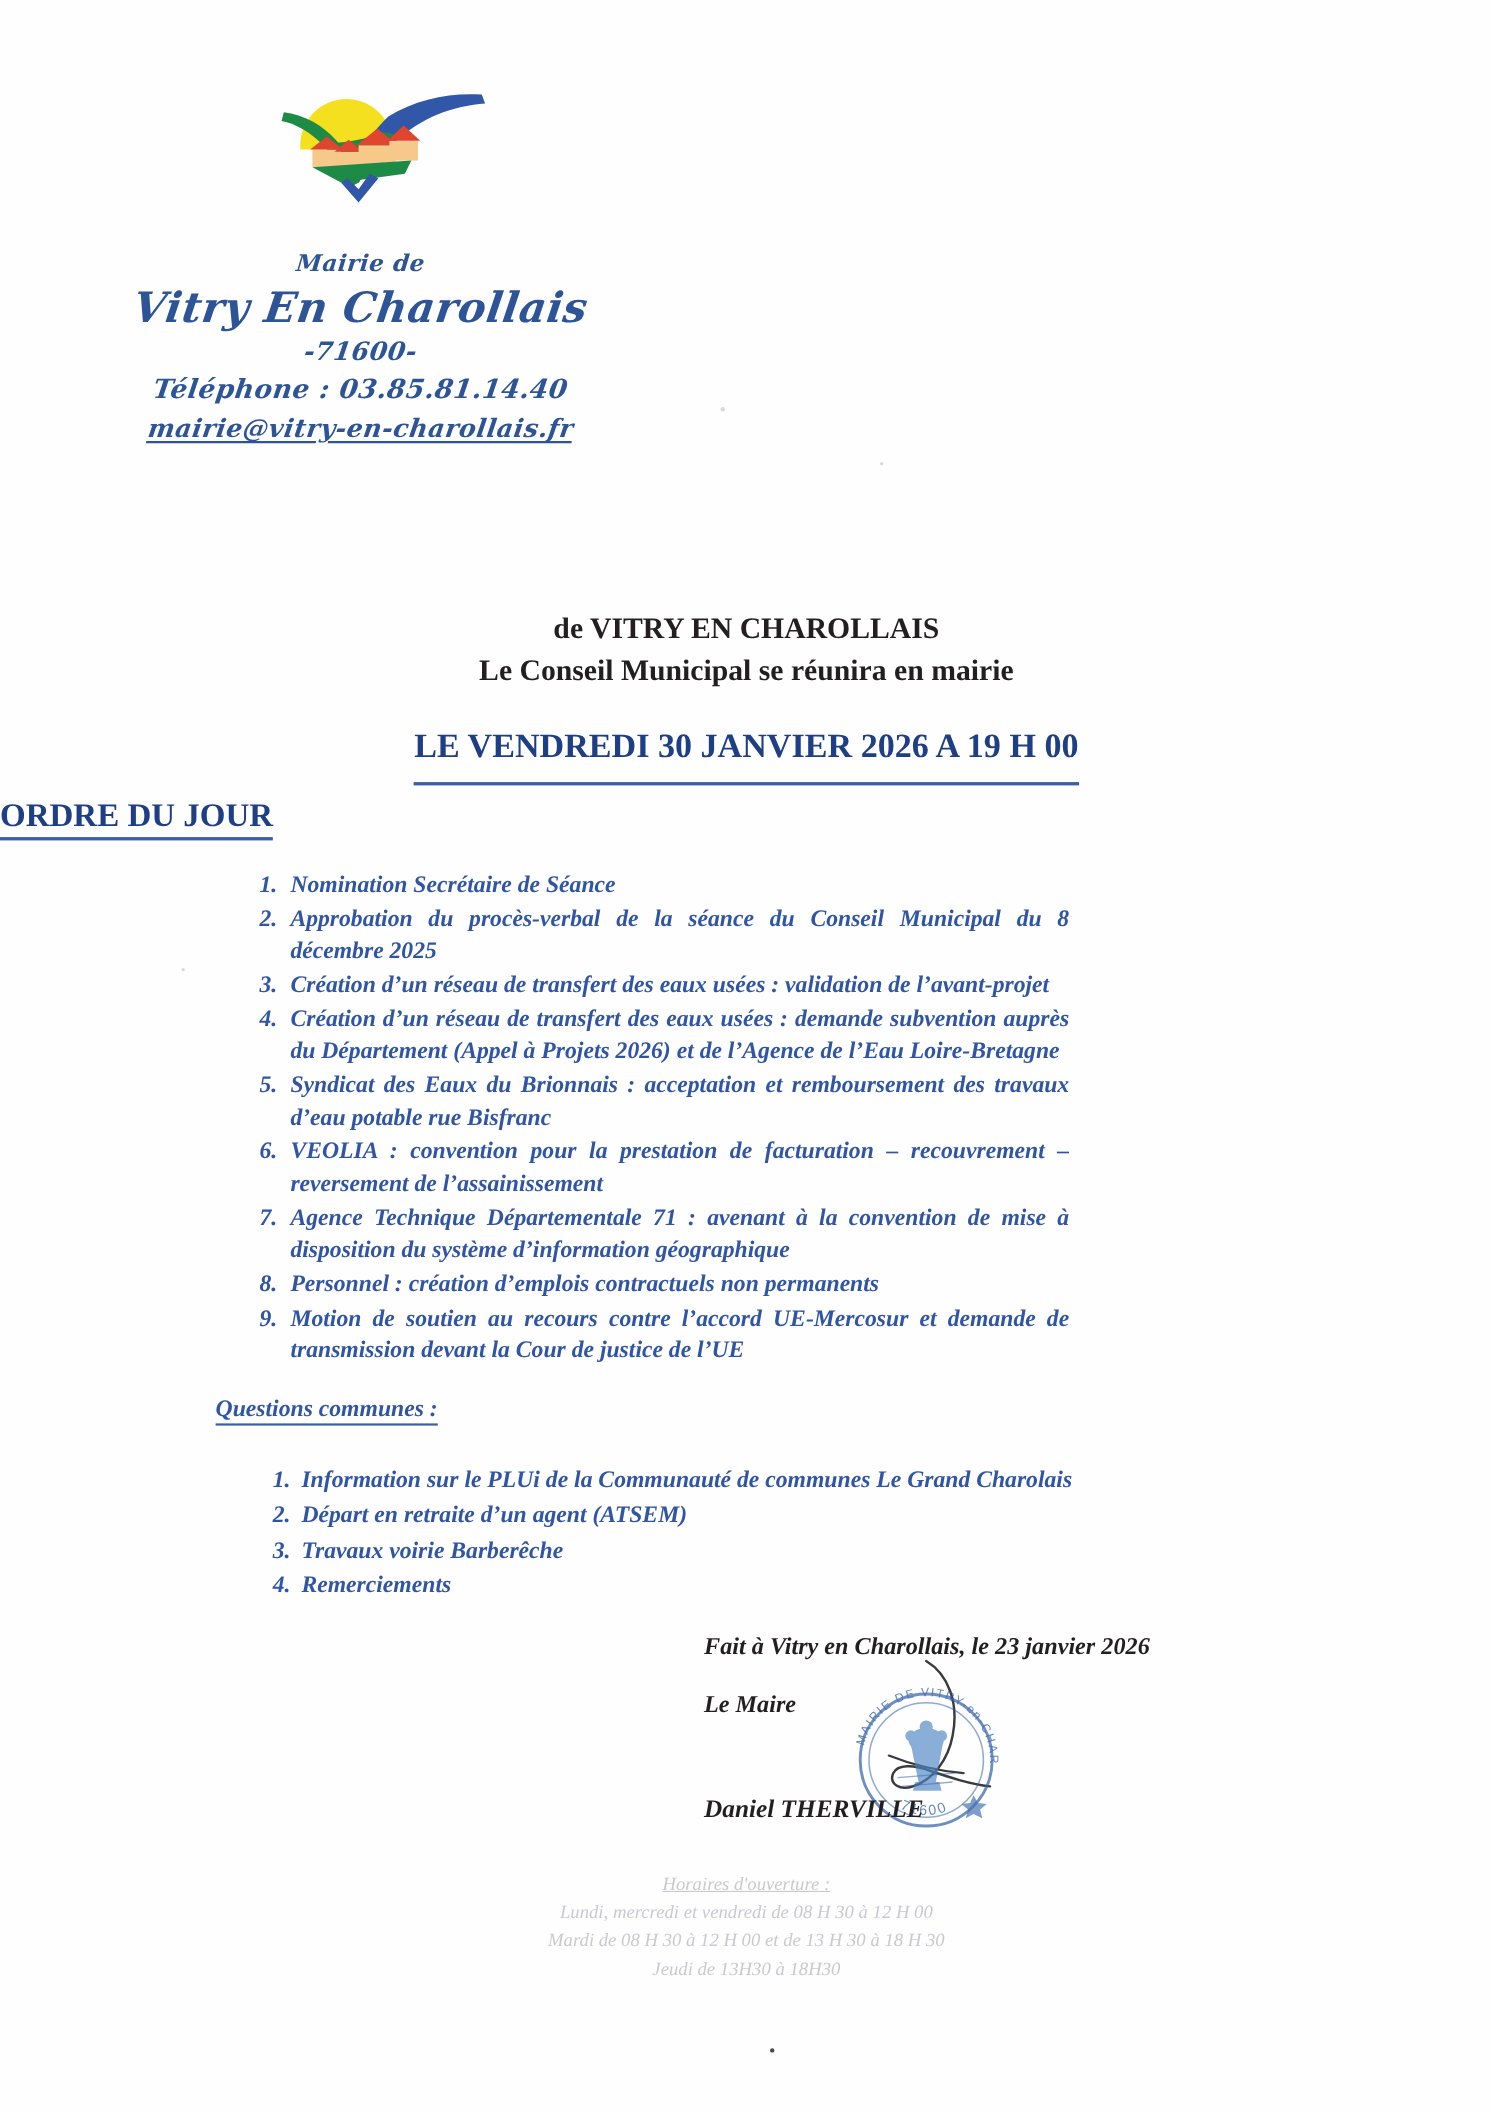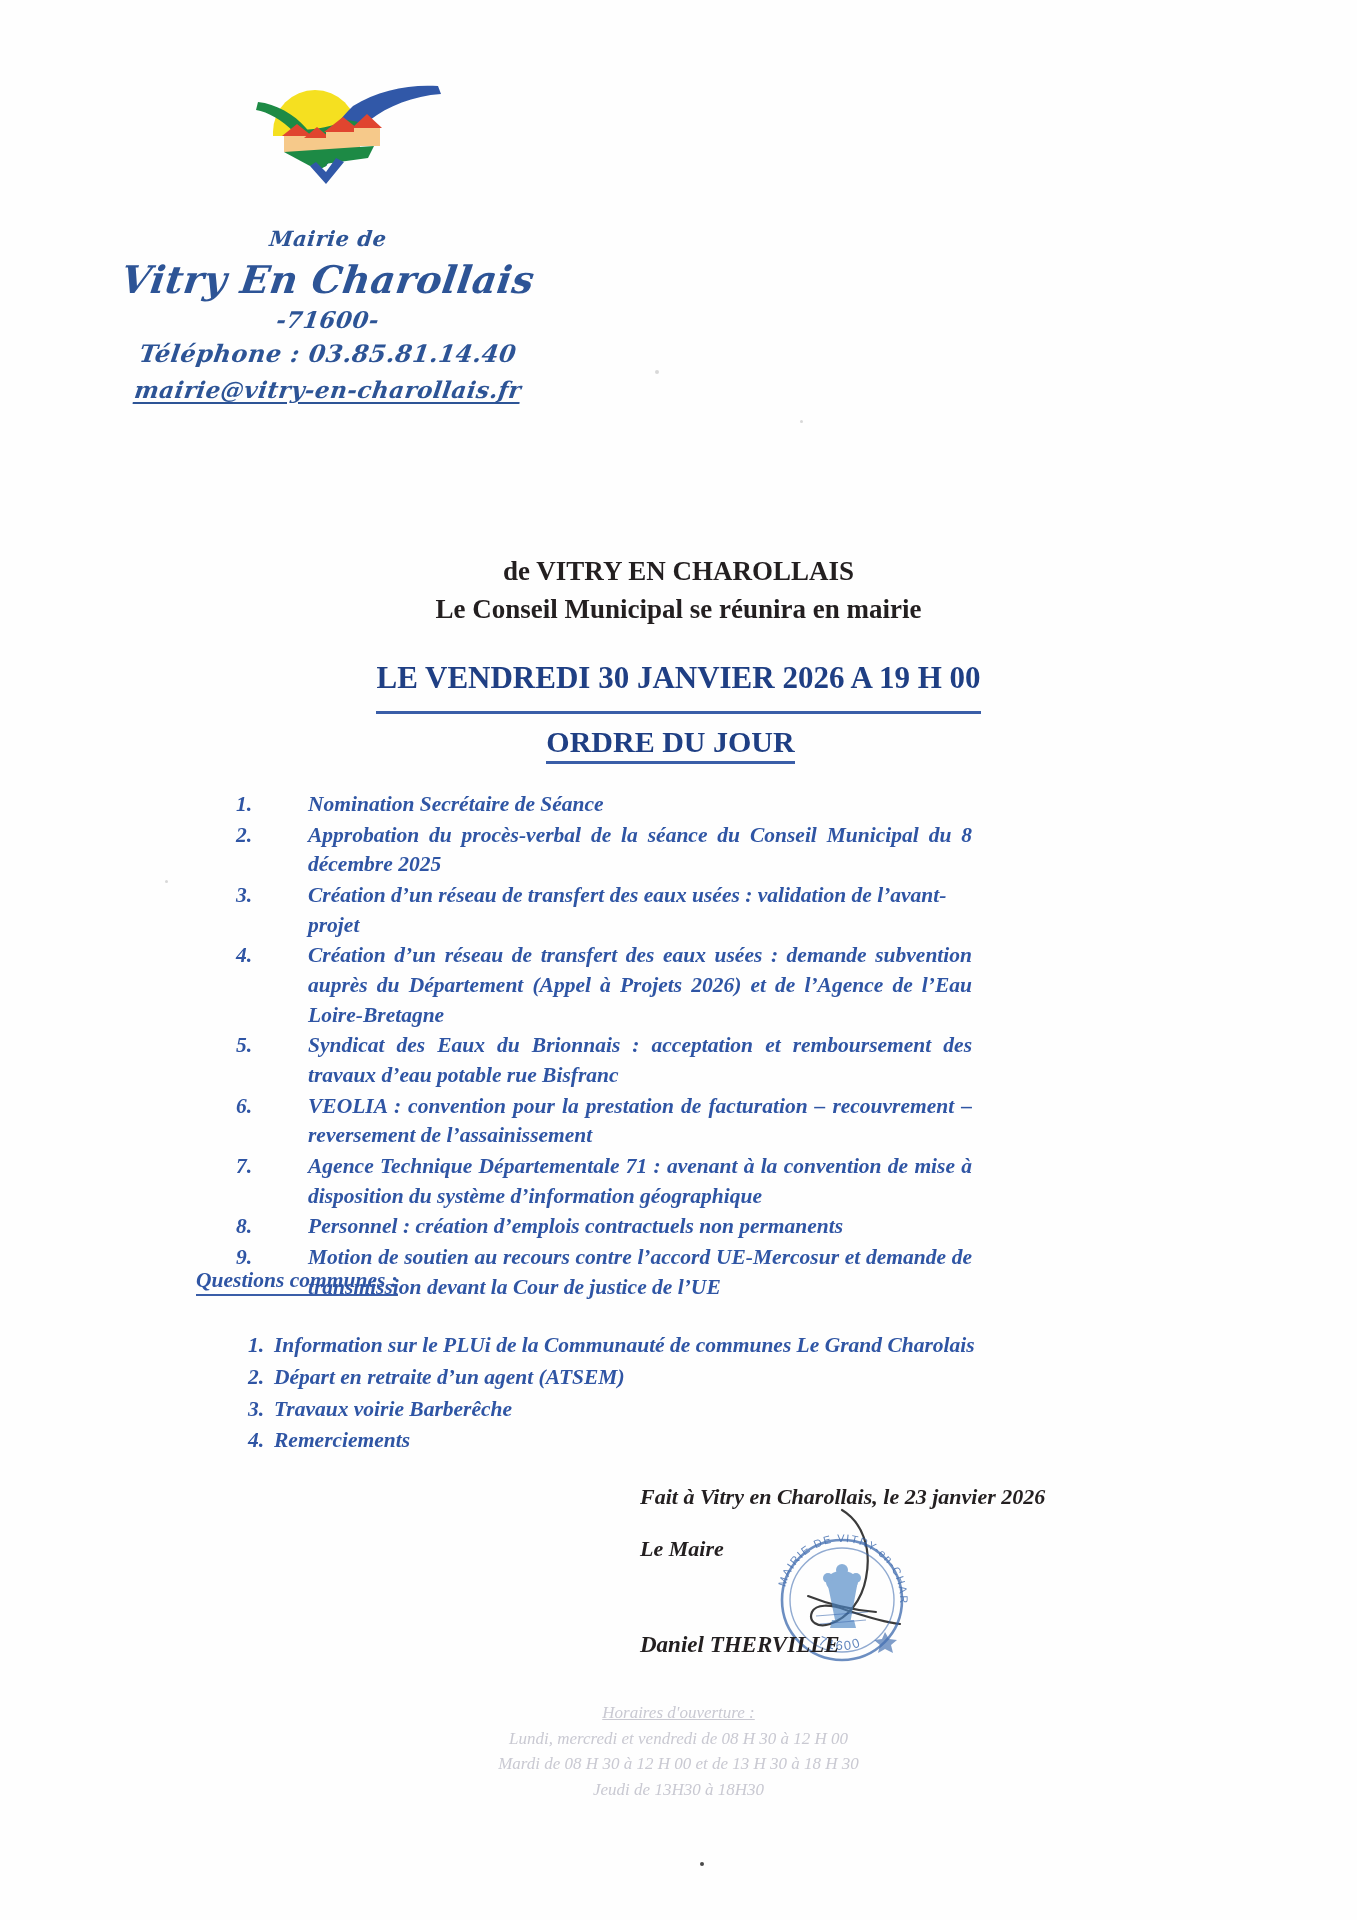--- a/index.html
+++ b/index.html
@@ -96,21 +96,21 @@
     font-weight: bold;
     font-size: 31px;
     border-bottom: 3px solid #3a5ea8;
     padding-bottom: 16px;
   }
   .ordre-du-jour {
     position: absolute;
     left: 0;
     right: 16px;
     top: 725px;
-    text-align: center;
+    text-align: left;
   }
   .ordre-du-jour span {
     color: #1f3f84;
     font-weight: bold;
     font-size: 30px;
     border-bottom: 3px solid #3a5ea8;
     padding-bottom: 3px;
   }
 
   
@@ -133,21 +133,20 @@
   .agenda .num {
     width: 30px;
     flex: 0 0 30px;
     text-align: right;
     padding-right: 12px;
   }
   .agenda .txt {
     flex: 1;
     text-align: justify;
     text-justify: inter-word;
-    margin-left: 44px;
   }
   .agenda .txt.nojust { text-align: left; }
 
   
   .questions-title {
     position: absolute;
     left: 196px;
     top: 1268px;
     color: #2f55a4;
     font-size: 21.5px;

